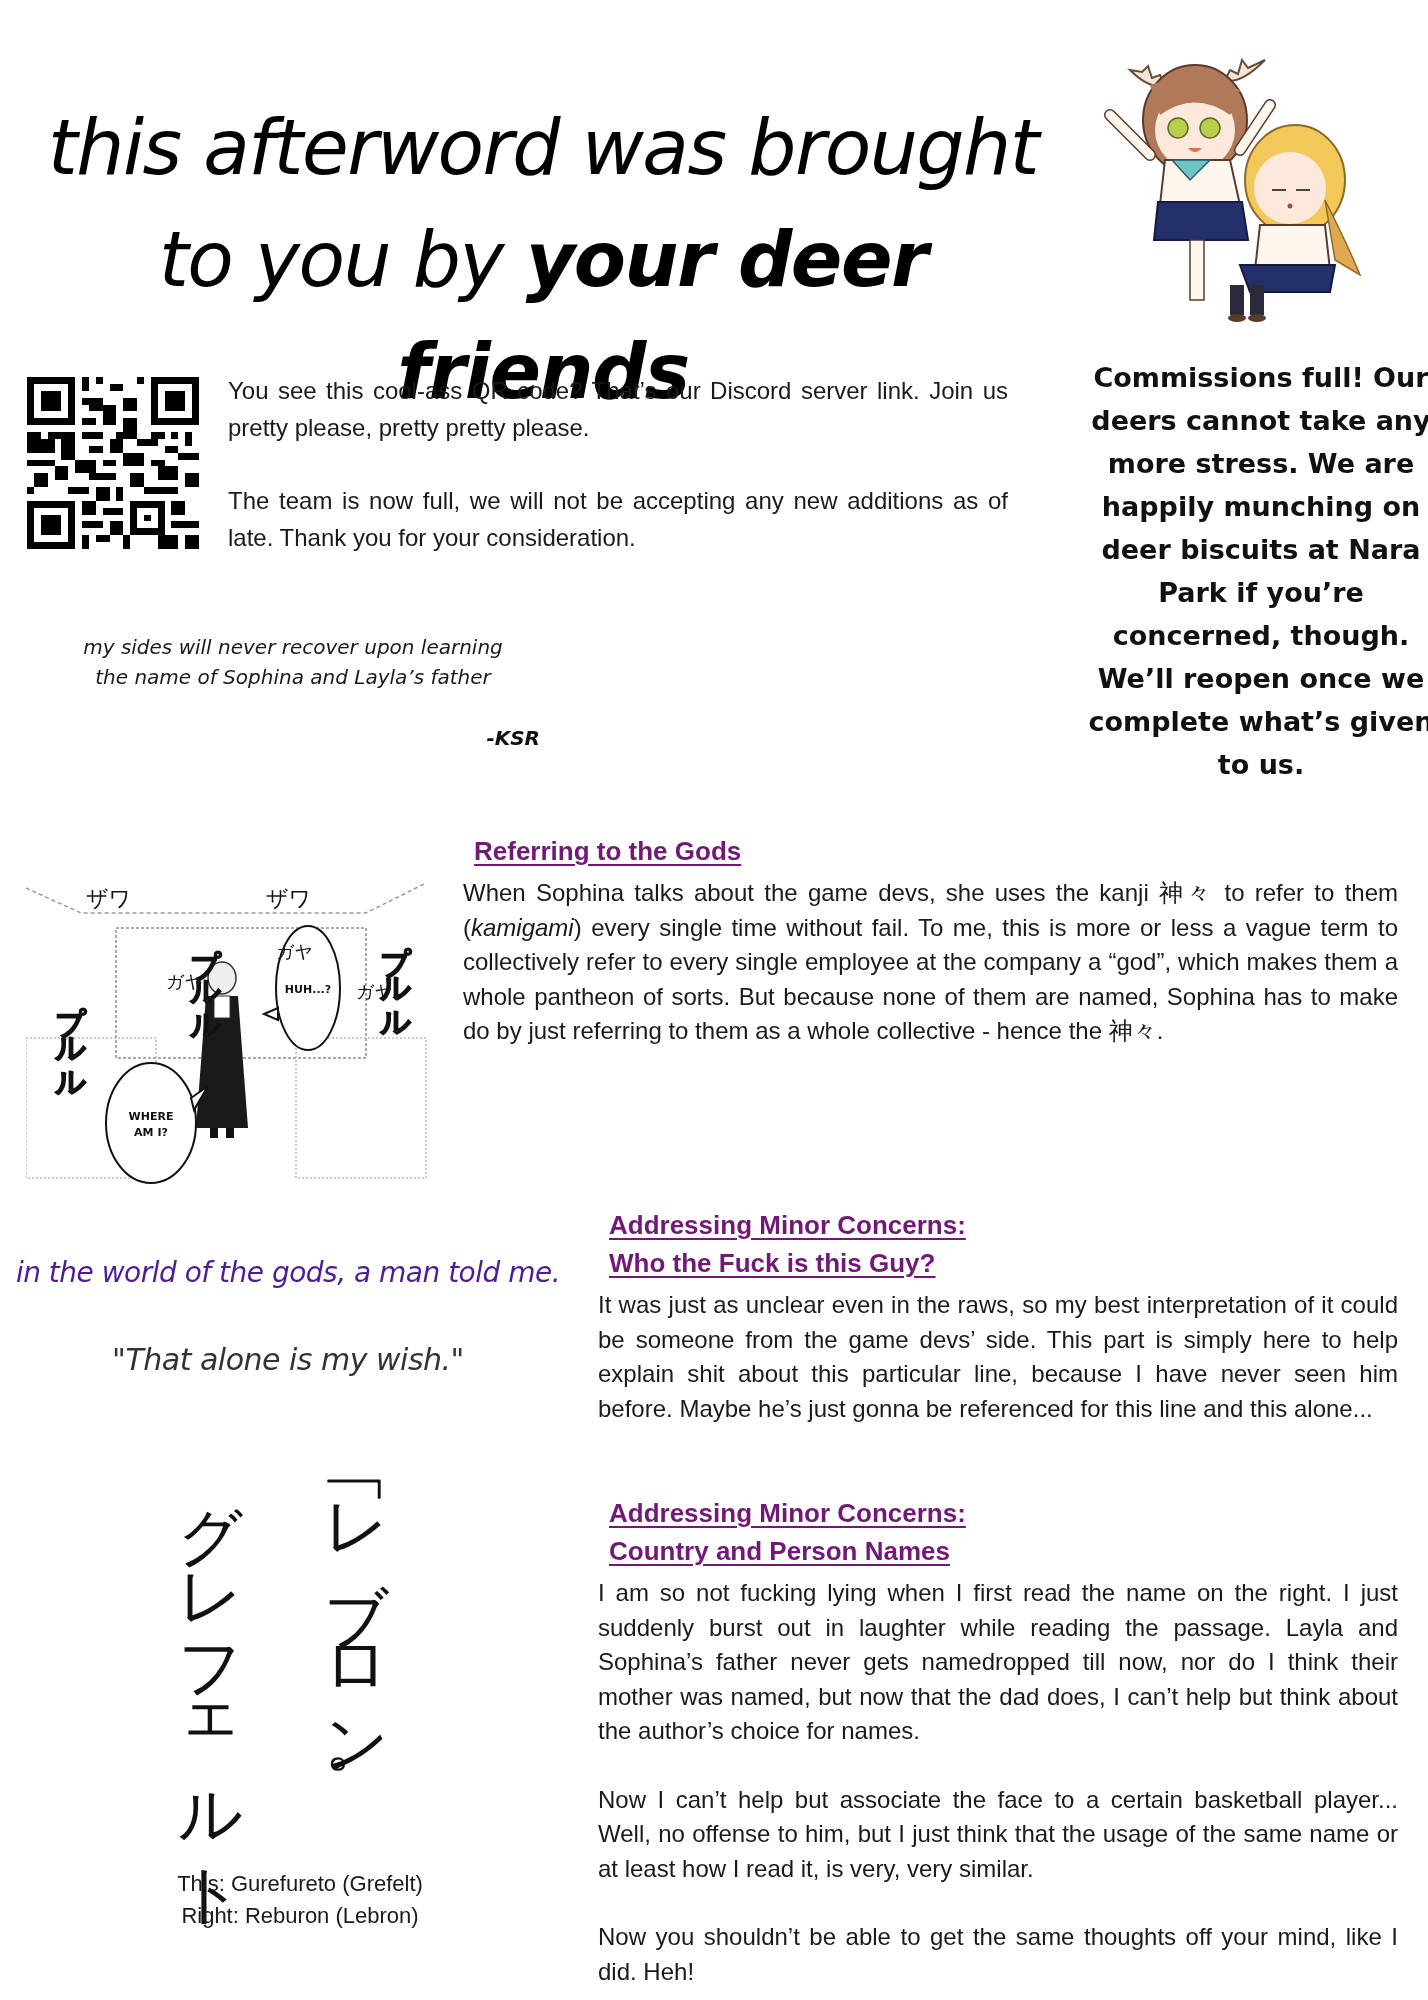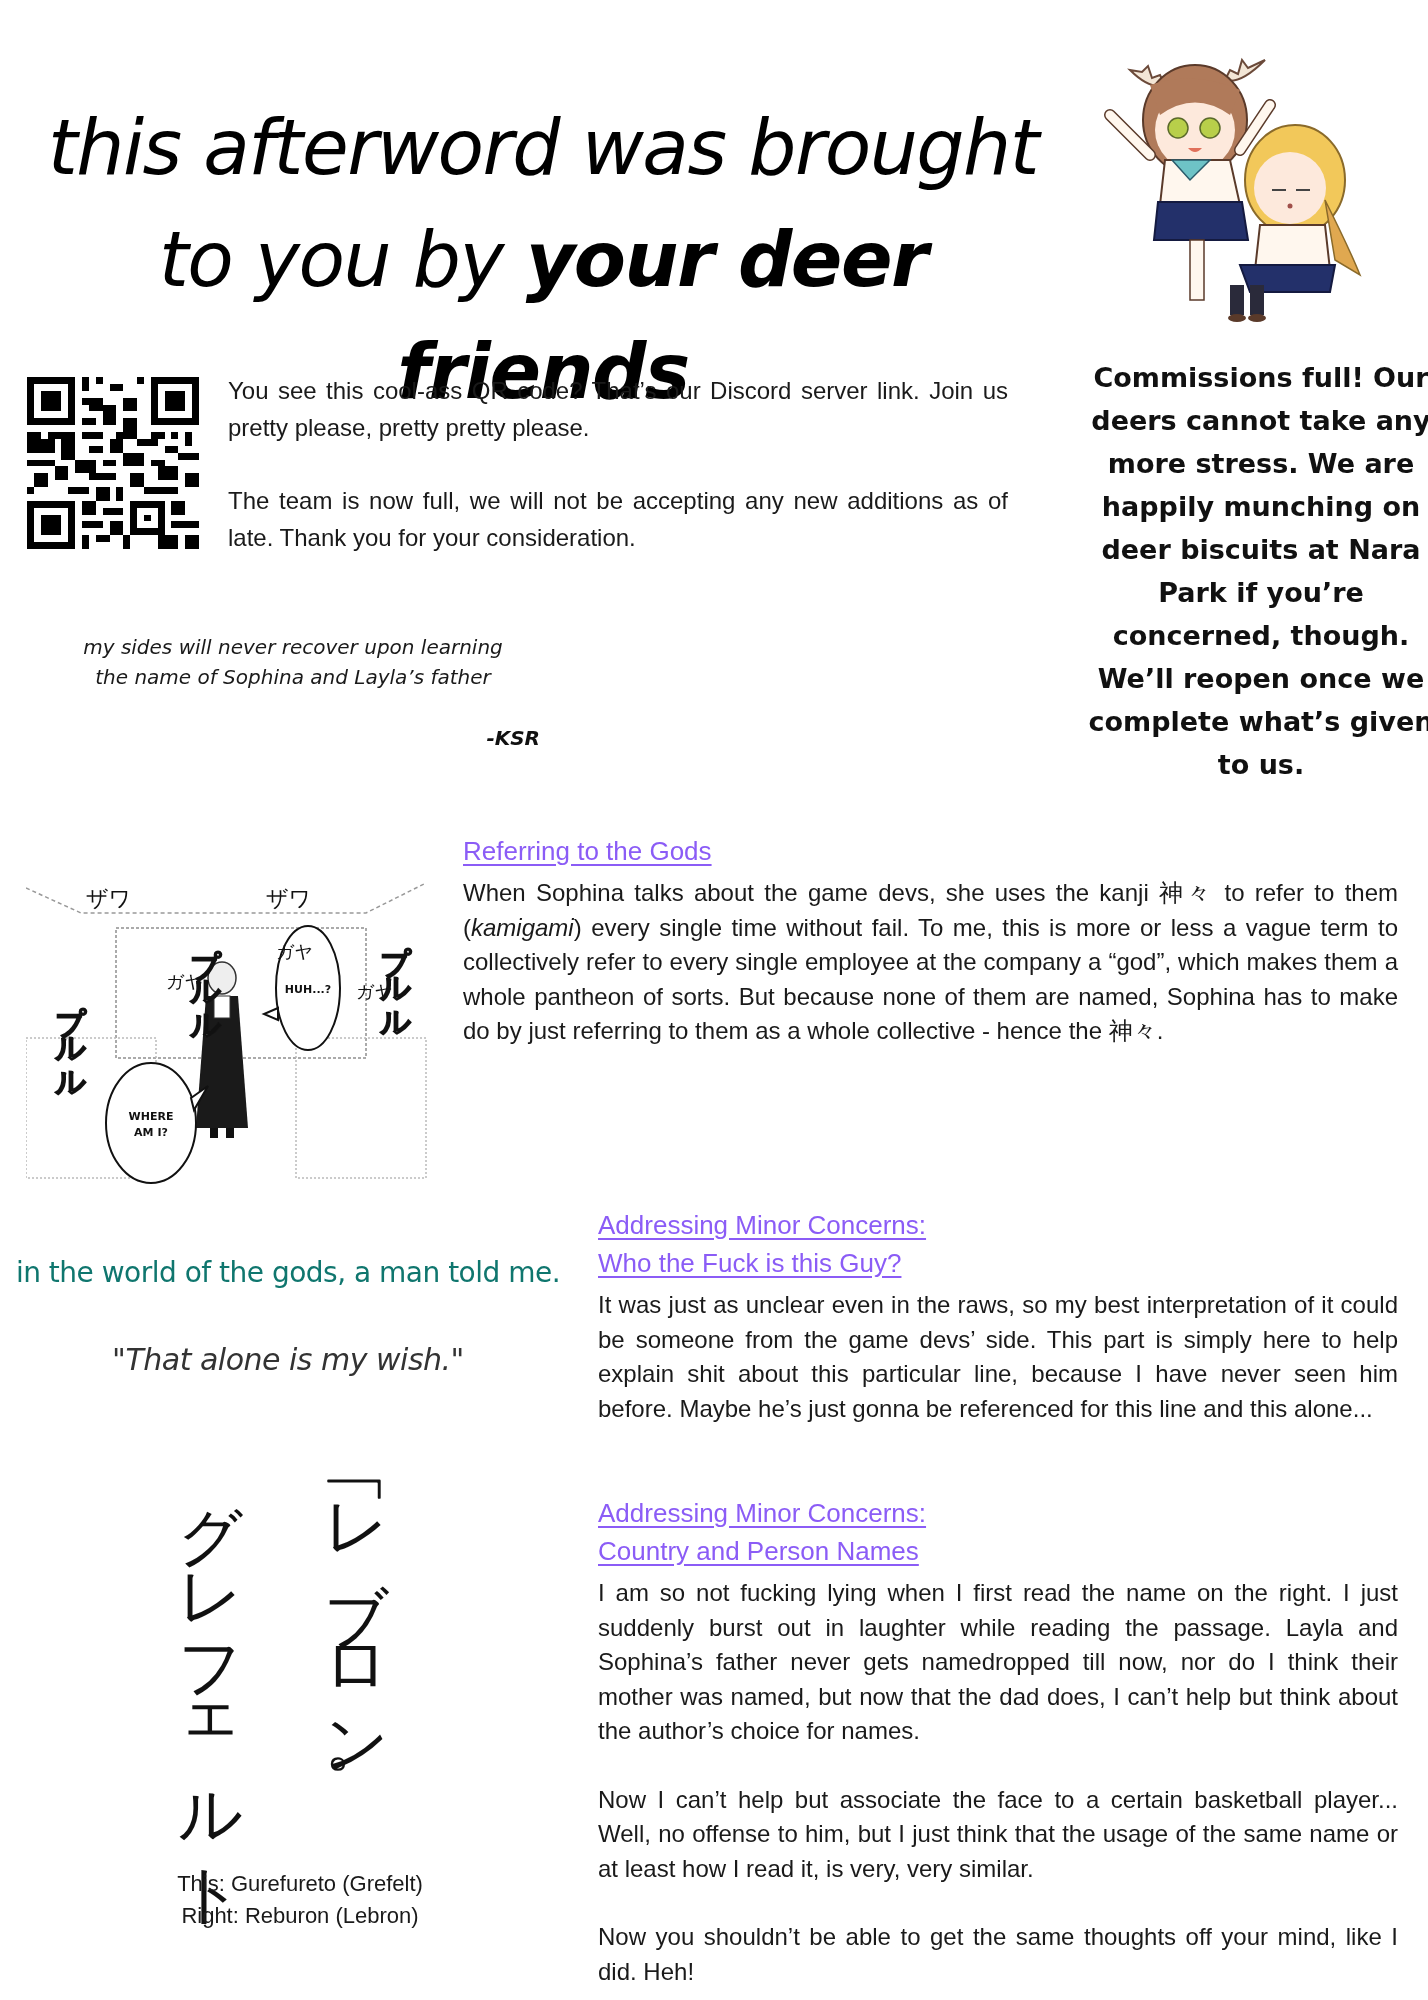--- a/index.html
+++ b/index.html
@@ -21,28 +21,28 @@
 
     .quote { left: 58px; top: 632px; width: 470px; text-align: center; font-family: "DejaVu Sans", sans-serif; font-style: italic; font-size: 20px; line-height: 30px; color: #1a1a1a; }
     .quote-author { left: 70px; top: 726px; width: 470px; text-align: right; font-family: "DejaVu Sans", sans-serif; font-style: italic; font-weight: 700; font-size: 20px; color: #111; }
 
     .commission { left: 1066px; top: 356px; width: 350px; text-align: center; font-family: "DejaVu Sans", sans-serif; font-weight: 700; font-size: 27px; line-height: 43px; color: #111; margin-left: 20px; }
 
     
     .panel1 { left: 26px; top: 878px; width: 402px; height: 316px; background: #fff; overflow: hidden; }
 
     .section { font-size: 24px; line-height: 34.5px; color: #1a1a1a; text-align: justify; }
-    .section h3 { margin: 0 0 6px 0; font-size: 26px; line-height: 38px; font-weight: 400; text-decoration: underline; text-underline-offset: 4px; color: #8b5cf6; }
+    .section h3 { margin: 0 0 6px 11px; font-size: 26px; line-height: 38px; font-weight: 700; text-decoration: underline; text-underline-offset: 4px; color: #701a75; }
     .section p { margin: 0 0 34px 0; }
     .sec1 { left: 463px; top: 832px; width: 935px; }
     .sec2 { left: 598px; top: 1206px; width: 800px; }
     .sec3 { left: 598px; top: 1494px; width: 800px; }
 
     
-    .panel2-line1 { left: 8px; top: 1256px; width: 560px; text-align: center; font-family: "DejaVu Sans", sans-serif; font-size: 28px; color: #0f766e; letter-spacing: -0.5px; }
+    .panel2-line1 { left: 8px; top: 1256px; width: 560px; text-align: center; font-family: "DejaVu Sans", sans-serif; font-size: 28px; color: #4c1d95; letter-spacing: -0.5px; font-style: italic; }
     .panel2-line2 { left: 8px; top: 1342px; width: 560px; text-align: center; font-family: "DejaVu Sans", sans-serif; font-style: italic; font-size: 30px; color: #333; letter-spacing: -0.5px; }
 
     .vcol { font-family: "DejaVu Sans", sans-serif; font-size: 64px; line-height: 86px; color: #111; writing-mode: vertical-rl; text-orientation: upright; }
     .vcol-left { left: 168px; top: 1458px; }
     .vcol-right { left: 314px; top: 1460px; }
 
     .caption { left: 120px; top: 1868px; width: 360px; text-align: center; font-size: 22px; line-height: 32px; color: #1a1a1a; }
   </style>
 </head>
 <body>

